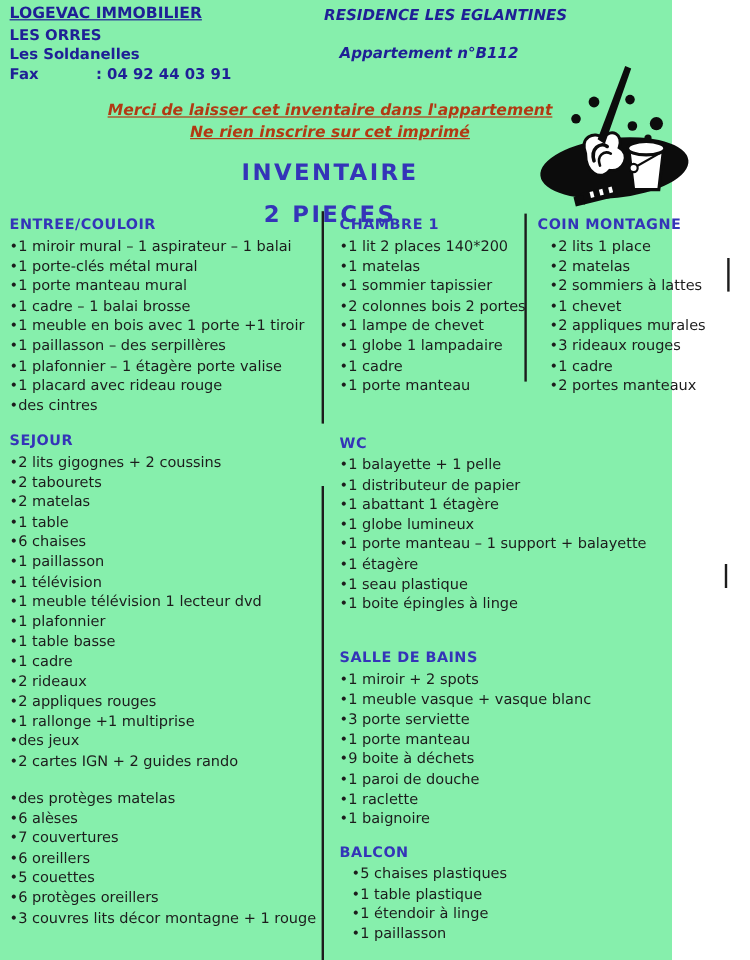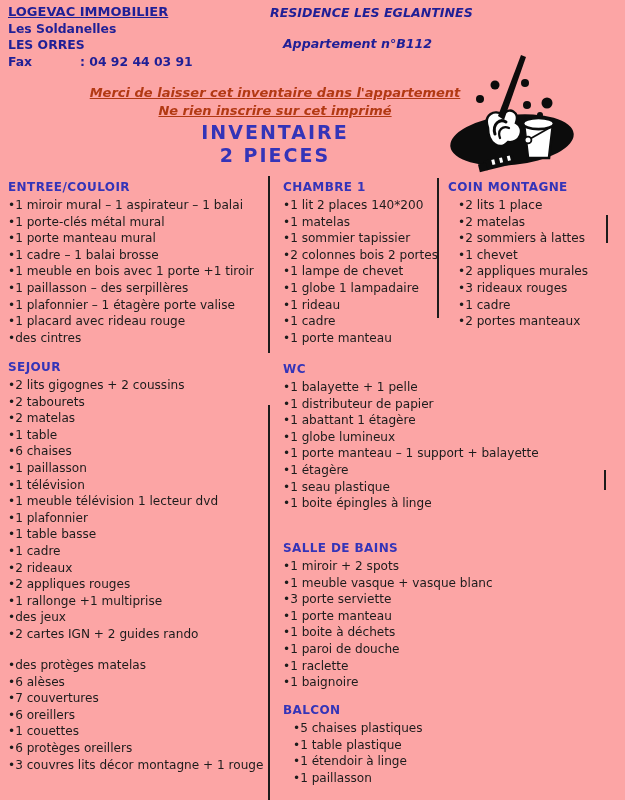--- a/index.html
+++ b/index.html
@@ -3,58 +3,58 @@
 <meta charset="utf-8">
 <style>
   * { margin:0; padding:0; box-sizing:border-box; }
   html,body { background:#ffffff; }
   body {
     width:625px; height:800px;
     font-family:"DejaVu Sans", sans-serif;
     position:relative; overflow:hidden;
     color:#1d1d1d;
   }
-  .page { position:absolute; left:0; top:0; width:625px; height:800px; background:#fca5a5; }
+  .page { position:absolute; left:0; top:0; width:560px; height:800px; background:#86efac; }
 
   
   .hdr-left { position:absolute; left:8px; top:4px; line-height:16.5px; color:#1f1f96; font-size:12.4px; font-weight:bold; white-space:nowrap; }
   .company  { font-size:13px; font-weight:bold; text-decoration:underline; }
   .contact  { display:flex; }
   .clabel   { display:inline-block; width:72px; }
 
   
   .hdr-right { position:absolute; left:270px; top:5px; width:175px; text-align:center; color:#1f1f96; font-weight:bold; font-size:12.6px; white-space:nowrap;font-style:italic; }
   .apartment { margin-top:16px; }
 
   
   .notices  { position:absolute; left:28px; top:84px; width:494px; text-align:center; }
   .notice   { color:#b23913; font-size:13px; font-style:italic; font-weight:bold; text-decoration:underline; line-height:18px; }
-  .doc-title { color:#3434b8; font-size:19px; font-weight:bold; letter-spacing:2px; line-height:22px; margin-top:1px; }
+  .doc-title { color:#3434b8; font-size:19px; font-weight:bold; letter-spacing:2px; line-height:22px; margin-top:13px; }
 
   
   .clipart { position:absolute; left:448px; top:53px; width:130px; height:124px; }
 
   
   .vline { position:absolute; width:1.6px; background:#1c1c1c; }
 
   
   .sec { position:absolute; white-space:nowrap; }
   .sec-title { font-size:12px; font-weight:bold; color:#3434b8; letter-spacing:0.4px; margin-bottom:3px; }
   .items .item { font-size:12.1px; line-height:16.6px; color:#1c1c1c; }
   .items.indent { padding-left:10px; }
 </style>
 </head>
 <body>
 
 <div class="page">
 
   <div class="hdr-left">
     <div class="company">LOGEVAC IMMOBILIER</div>
+    <div>LES ORRES</div>
     <div>Les Soldanelles</div>
-    <div>LES ORRES</div>
     <div class="contact">
       <span class="clabel">Fax</span>
       <span>: 04 92 44 03 91</span>
     </div>
   </div>
 
   <div class="hdr-right">
     <div>RESIDENCE LES EGLANTINES</div>
     <div class="apartment">Appartement n°B112</div>
   </div>
@@ -137,35 +137,34 @@
         <div class="item">•des jeux</div>
         <div class="item">•2 cartes IGN + 2 guides rando</div>
       </div>
     </section>
   <section class="sec" style="left:8px;   top:657px;">
       <div class="items">
         <div class="item">•des protèges matelas</div>
         <div class="item">•6 alèses</div>
         <div class="item">•7 couvertures</div>
         <div class="item">•6 oreillers</div>
-        <div class="item">•1 couettes</div>
+        <div class="item">•5 couettes</div>
         <div class="item">•6 protèges oreillers</div>
         <div class="item">•3 couvres lits décor montagne + 1 rouge</div>
       </div>
     </section>
   <section class="sec" style="left:283px; top:180px;">
       <div class="sec-title">CHAMBRE 1</div>
       <div class="items">
         <div class="item">•1 lit 2 places 140*200</div>
         <div class="item">•1 matelas</div>
         <div class="item">•1 sommier tapissier</div>
         <div class="item">•2 colonnes bois 2 portes</div>
         <div class="item">•1 lampe de chevet</div>
         <div class="item">•1 globe 1 lampadaire</div>
-        <div class="item">•1 rideau</div>
         <div class="item">•1 cadre</div>
         <div class="item">•1 porte manteau</div>
       </div>
     </section>
   <section class="sec" style="left:283px; top:362px;">
       <div class="sec-title">WC</div>
       <div class="items">
         <div class="item">•1 balayette + 1 pelle</div>
         <div class="item">•1 distributeur de papier</div>
         <div class="item">•1 abattant 1 étagère</div>
@@ -176,21 +175,21 @@
         <div class="item">•1 boite épingles à linge</div>
       </div>
     </section>
   <section class="sec" style="left:283px; top:541px;">
       <div class="sec-title">SALLE DE BAINS</div>
       <div class="items">
         <div class="item">•1 miroir  + 2 spots</div>
         <div class="item">•1 meuble vasque + vasque blanc</div>
         <div class="item">•3 porte serviette</div>
         <div class="item">•1 porte manteau</div>
-        <div class="item">•1 boite à déchets</div>
+        <div class="item">•9 boite à déchets</div>
         <div class="item">•1 paroi de douche</div>
         <div class="item">•1 raclette</div>
         <div class="item">•1 baignoire</div>
       </div>
     </section>
   <section class="sec" style="left:283px; top:703px;">
       <div class="sec-title">BALCON</div>
       <div class="items indent">
         <div class="item">•5 chaises plastiques</div>
         <div class="item">•1 table plastique</div>

